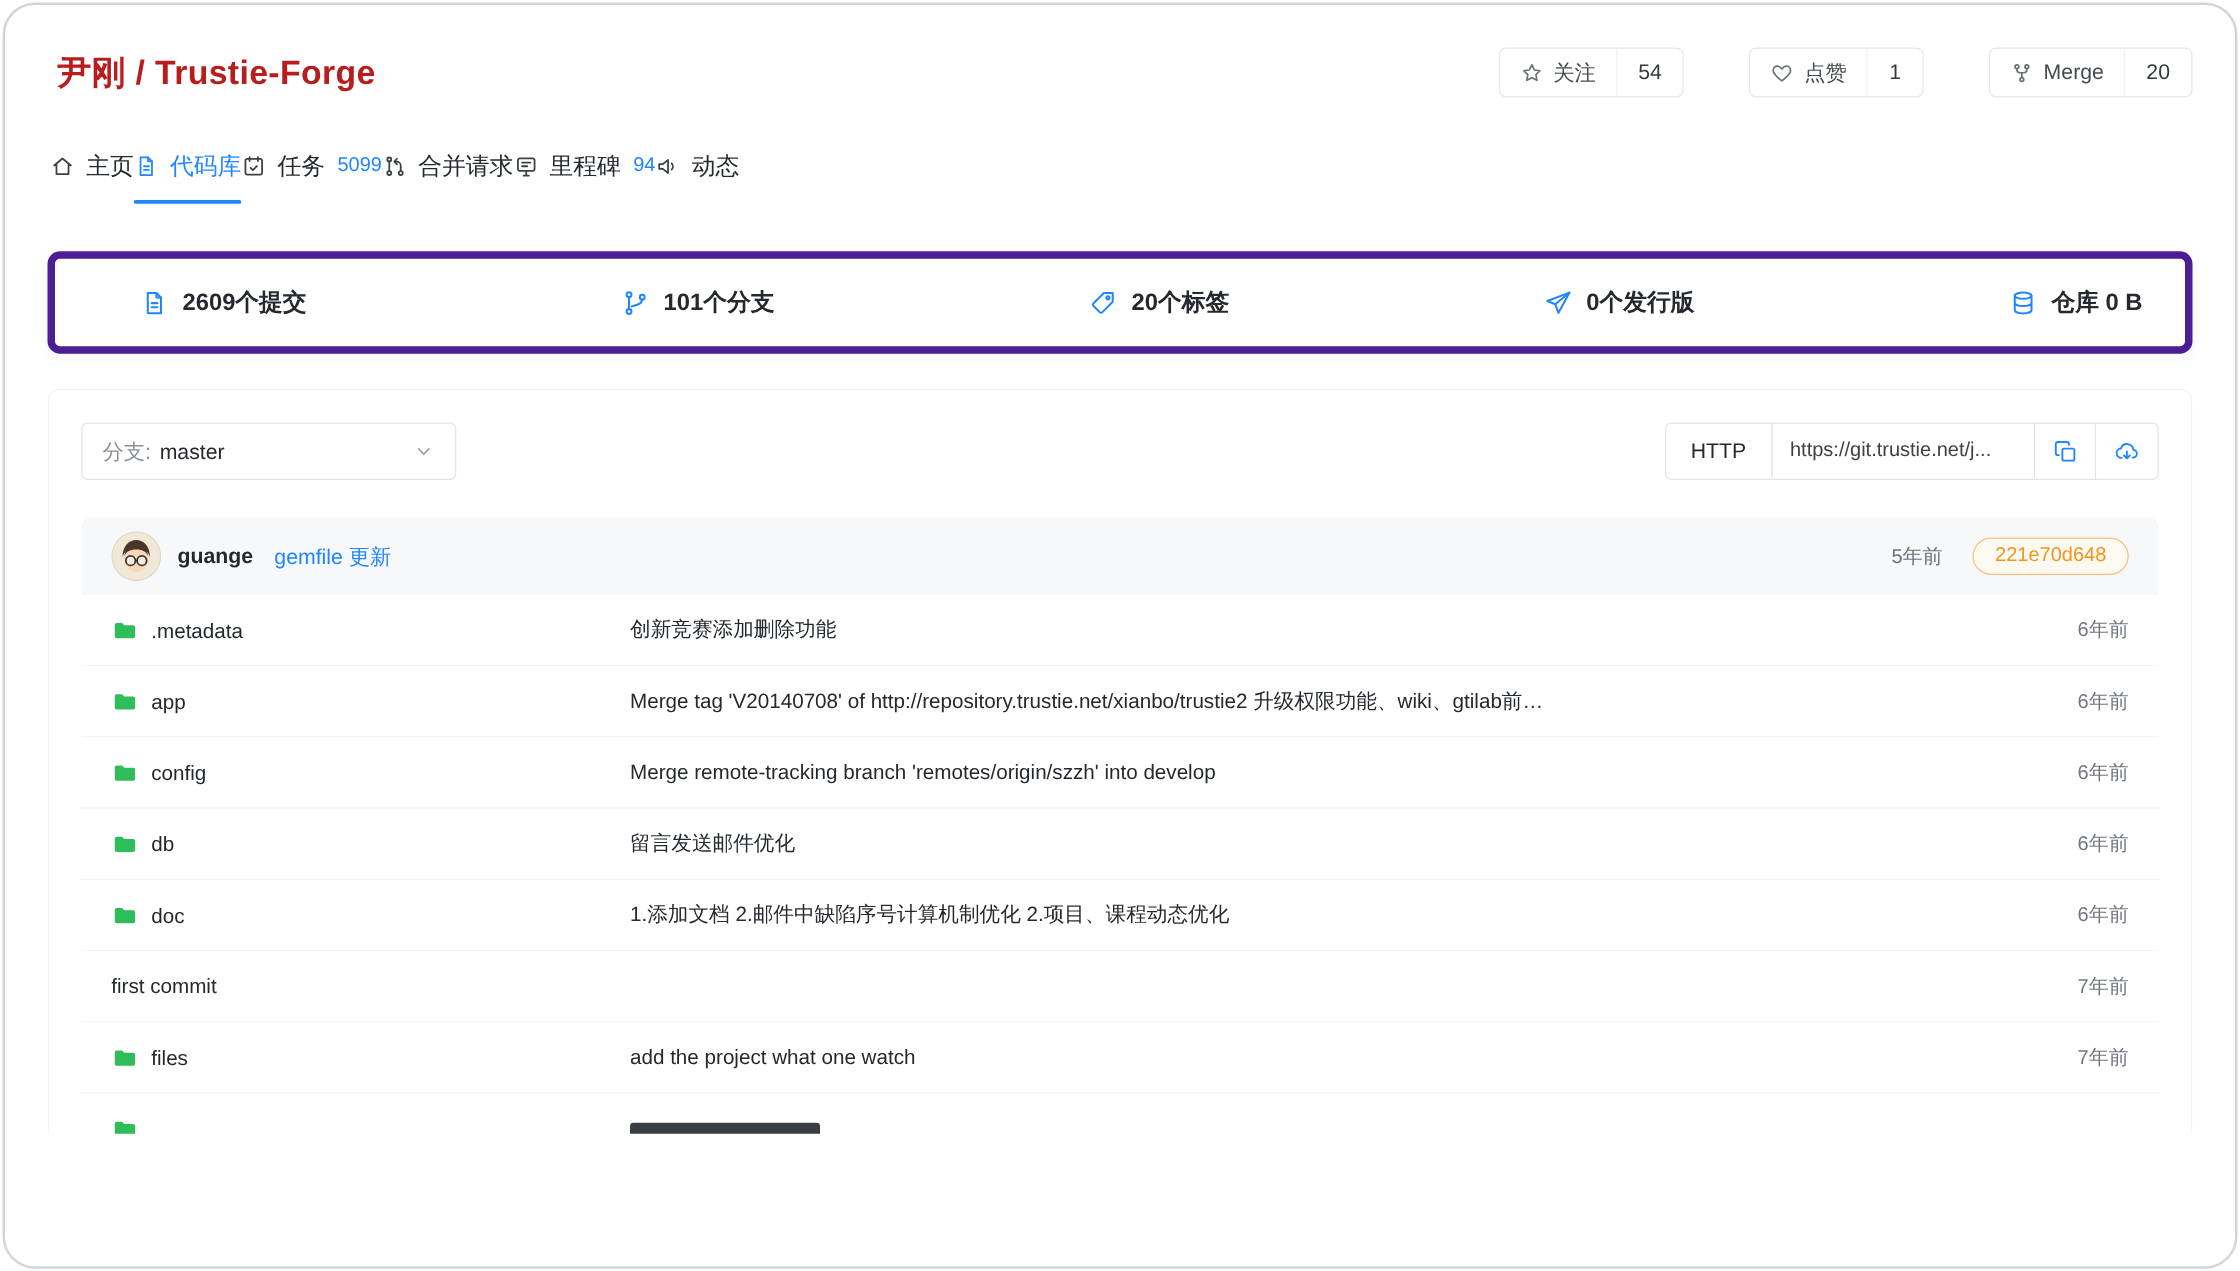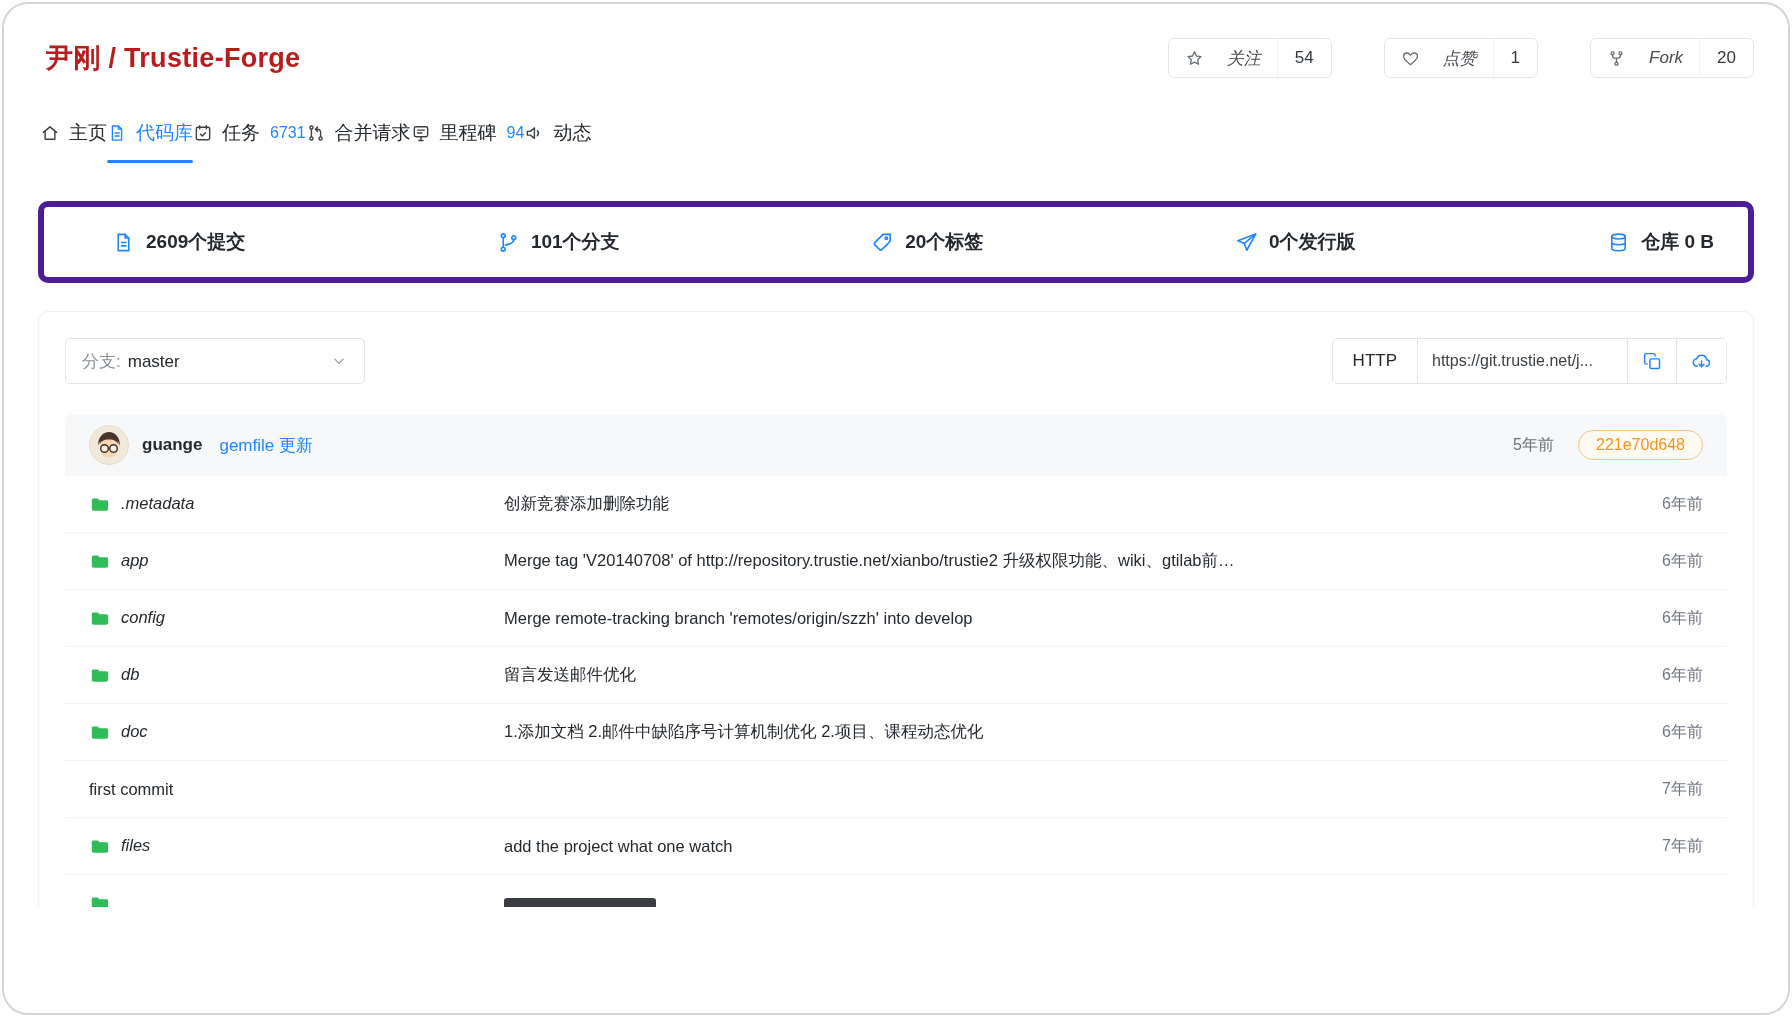--- a/index.html
+++ b/index.html
@@ -19,21 +19,21 @@
               stroke-linecap:round; stroke-linejoin:round; display:block; }
 
   
   .app-header { display:flex; justify-content:space-between; align-items:center; padding:28px 34px 8px; }
   .page-title { margin:8px; font-size:27px; line-height:36px; font-weight:700; color:#b91c1c; letter-spacing:.3px; }
   .header-actions { display:flex; gap:52px; }
   .action-btn { display:inline-flex; align-items:center; height:40px; background:#fff;
     border:1px solid #e4e7ea; border-radius:6px; font-size:17px; color:#454a50;
     padding:0; cursor:pointer; font-family:inherit; }
   .act-icon { font-size:19px; margin-left:16px; color:#6a7077; }
-  .act-label { margin:0 16px 0 23px;font-style:italic; }
+  .act-label { margin:0 16px 0 8px; }
   .act-count { align-self:stretch; display:flex; align-items:center; padding:0 17px;
     border-left:1px solid #f0f2f4; color:#33383d; }
 
   
   .tabs { display:flex; padding:28px 36px 0; }
   .tab { display:flex; align-items:center; gap:9px; font-size:19px; color:#24292f;
     padding-bottom:17px; position:relative; cursor:pointer; }
   .tab-icon { font-size:20px; color:#3c4146; }
   .tab-badge { color:#1f86ff; font-size:16px; margin-left:1px; }
   .tab.active { color:#1f86ff; }
@@ -79,21 +79,21 @@
   .commit-author { font-weight:700; font-size:17px; margin:0 17px 0 13px; color:#24292f; cursor:pointer; }
   .commit-msg { color:#1f86ff; font-size:17px; text-decoration:none; cursor:pointer; }
   .commit-right { display:flex; align-items:center; gap:24px; }
   .commit-time { color:#6a7077; font-size:16px; }
   .commit-hash { border:1px solid #f8c183; color:#f5931d; background:#fffaf1; border-radius:15px;
     padding:5px 17px; font-size:16px; cursor:pointer; }
 
   
   .file-row { height:57px; display:flex; align-items:center; padding:0 24px;
     border-bottom:1px solid #f1f2f5; background:#fff; }
-  .file-name-col { width:415px; flex:none; display:flex; align-items:flex-start; gap:11px;font-style:italic; }
+  .file-name-col { width:415px; flex:none; display:flex; align-items:flex-end; gap:11px; }
   .folder { font-size:21px; color:#2ebd59; }
   .folder svg { fill:currentColor; stroke:none; }
   .file-name { font-size:16.5px; color:#24292f; cursor:pointer; }
   .file-msg { flex:1; font-size:16.5px; color:#24292f; white-space:nowrap; overflow:hidden;
     text-overflow:ellipsis; cursor:pointer; padding-right:20px; }
   .file-time { width:100px; flex:none; text-align:right; color:#707680; font-size:16px; }
   .file-row.partial { border-bottom:none; }
   .ink-sliver { display:block; width:152px; height:12px; background:#3a3d42; border-radius:3px; }
 </style>
 </head>
@@ -127,21 +127,21 @@
 
         <button class="action-btn">
           <span class="icon act-icon">
             <svg viewBox="0 0 24 24">
               <circle cx="7" cy="5.5" r="1.9"></circle>
               <circle cx="17" cy="5.5" r="1.9"></circle>
               <circle cx="12" cy="18.5" r="1.9"></circle>
               <path d="M7 7.4v1.2a3 3 0 0 0 3 3h4a3 3 0 0 0 3-3V7.4M12 11.6v4.9"></path>
             </svg>
           </span>
-          <span class="act-label">Fork</span>
+          <span class="act-label">Merge</span>
           <span class="act-count">20</span>
         </button>
 
     </div>
   </header>
 
   <nav class="tabs">
 
       <div class="tab">
         <span class="icon tab-icon">
@@ -165,21 +165,21 @@
       </div>
 
       <div class="tab">
         <span class="icon tab-icon">
           <svg viewBox="0 0 24 24">
             <rect x="4" y="5" width="16" height="15" rx="2"></rect>
             <path d="M8 3.2V7M16 3.2V7M9 13.5l2.2 2.2 3.8-3.9"></path>
           </svg>
         </span>
         <span class="tab-label">任务</span>
-        <span class="tab-badge">6731</span>
+        <span class="tab-badge">5099</span>
       </div>
 
       <div class="tab">
         <span class="icon tab-icon">
           <svg viewBox="0 0 24 24">
             <circle cx="6.5" cy="5.5" r="1.9"></circle>
             <circle cx="6.5" cy="18.5" r="1.9"></circle>
             <circle cx="17.5" cy="18.5" r="1.9"></circle>
             <path d="M6.5 7.4v9.2M17.5 16.6v-5.1a4 4 0 0 0-4-4h-2.2M13.9 4.8l-2.6 2.7 2.6 2.7"></path>
           </svg>

